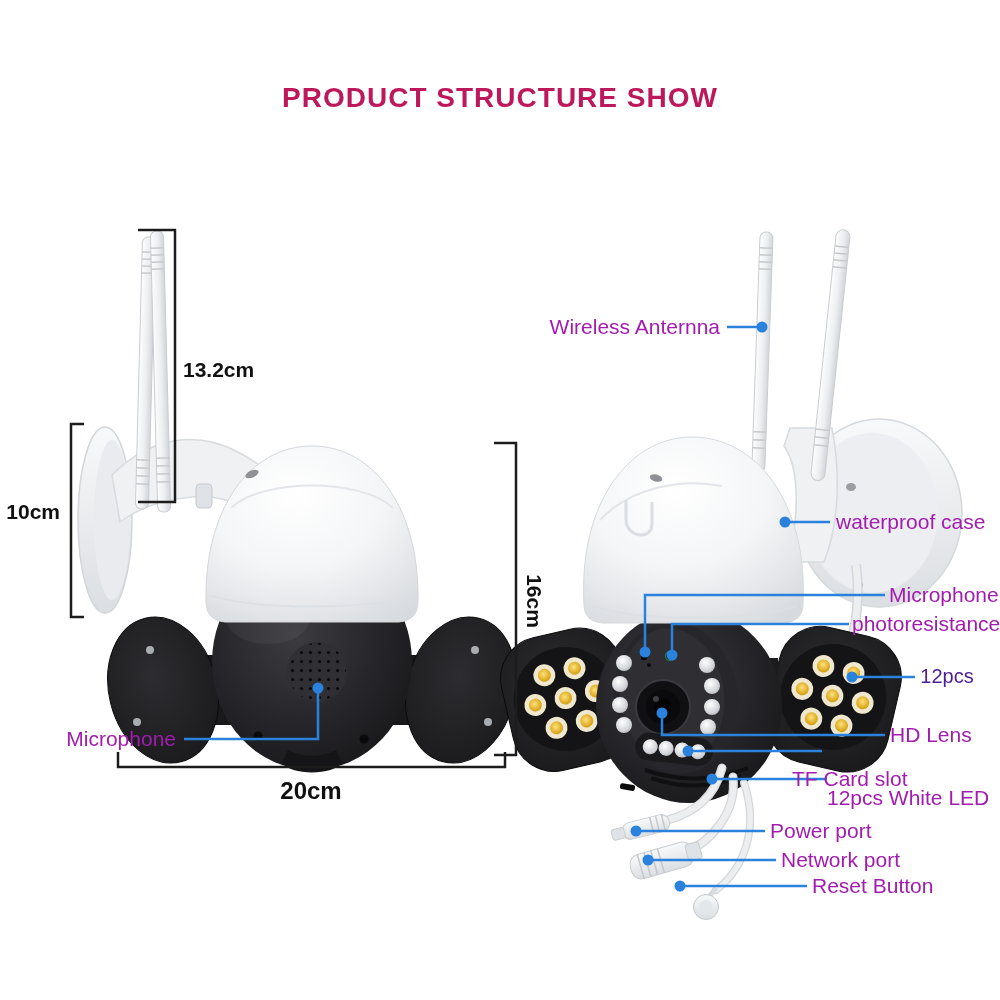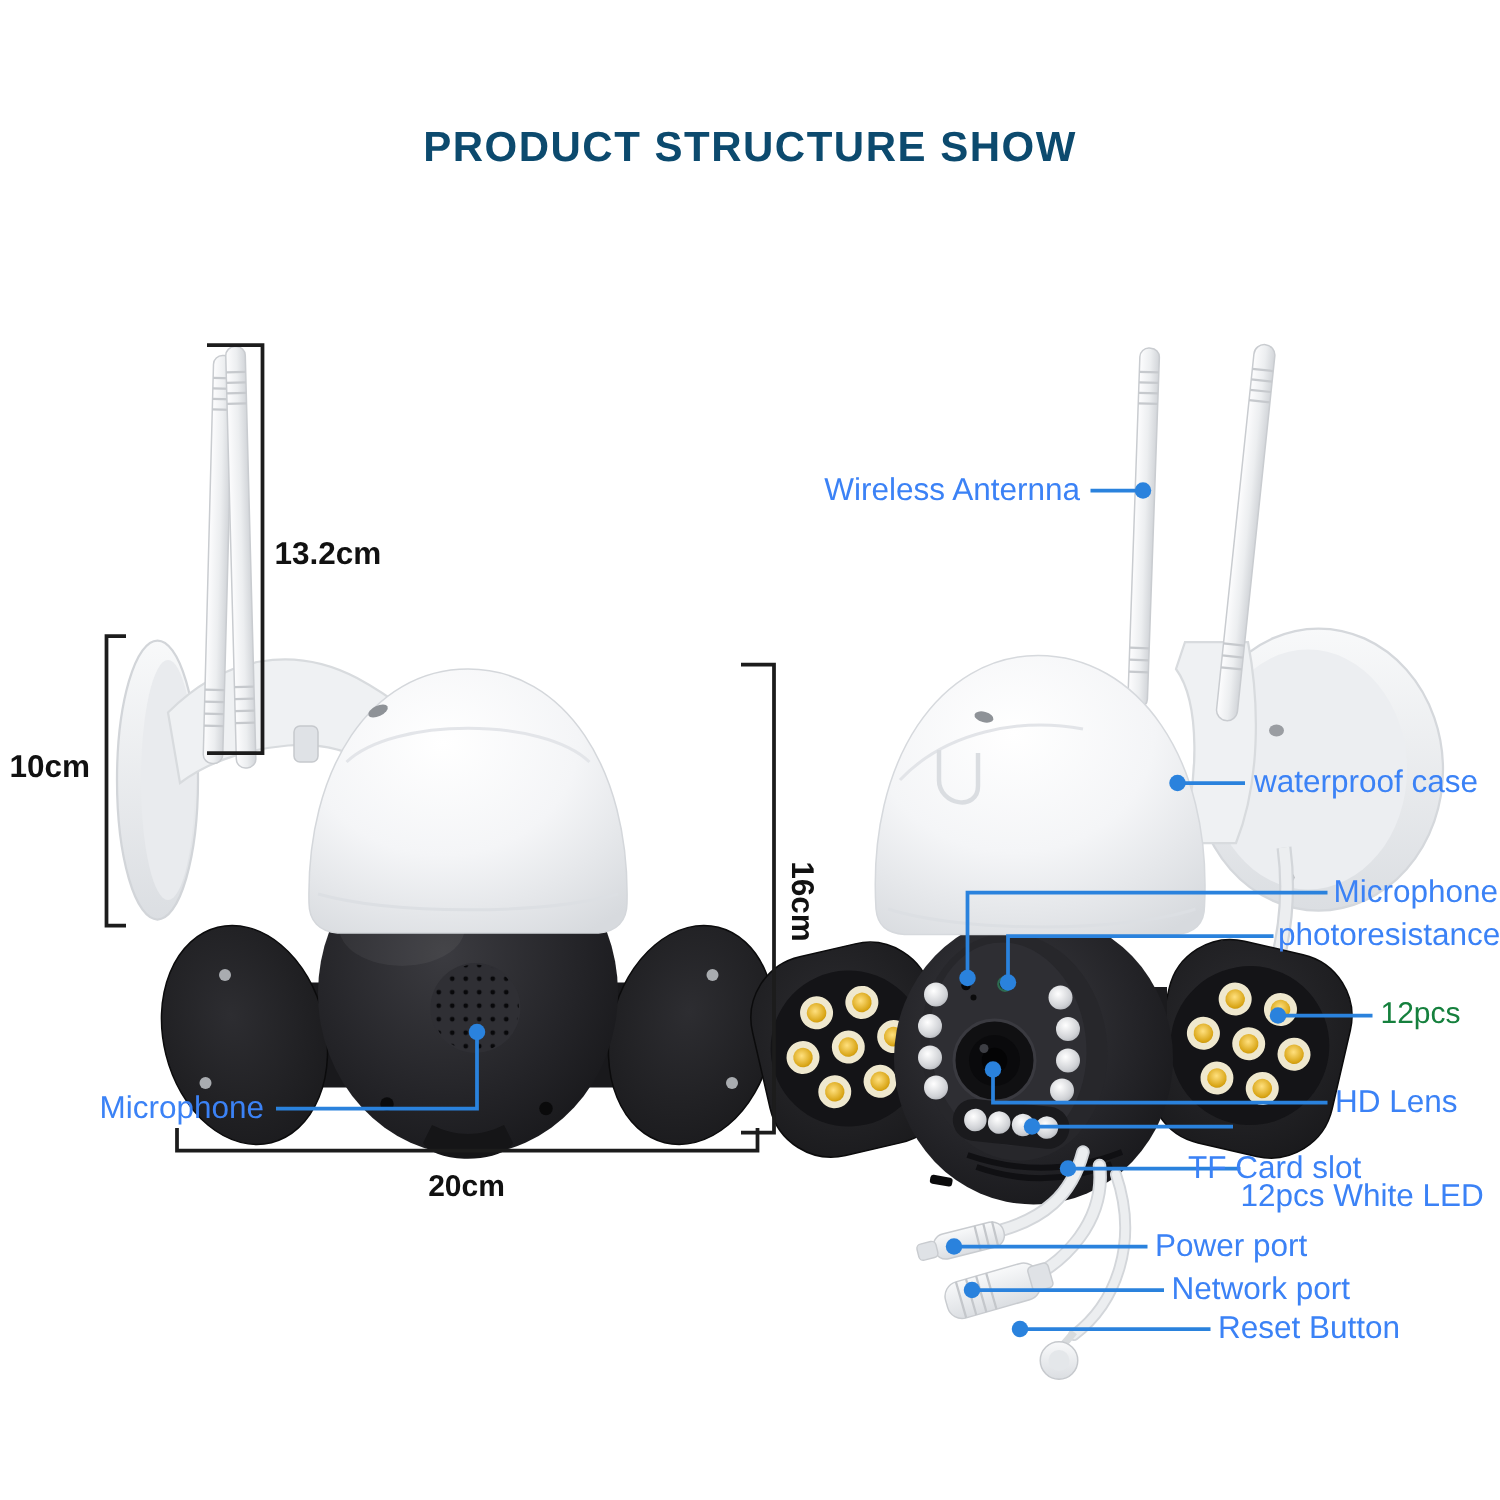--- a/index.html
+++ b/index.html
@@ -3,34 +3,34 @@
 <meta charset="utf-8">
 <style>
   html,body{margin:0;padding:0;background:#ffffff;}
   .stage{
     position:relative;width:1000px;height:1000px;background:#ffffff;
     font-family:"Liberation Sans",sans-serif;overflow:hidden;
   }
   .title{
     position:absolute;left:0;top:82px;width:1000px;margin:0;
     text-align:center;font-size:28px;font-weight:bold;letter-spacing:1px;
-    color:#0c4a6e;
+    color:#be185d;
   }
   svg.layer{position:absolute;left:0;top:0;width:1000px;height:1000px;}
   .lbl{
-    position:absolute;font-size:21px;color:#3b82f6;line-height:24px;white-space:nowrap;
+    position:absolute;font-size:21px;color:#a21caf;line-height:24px;white-space:nowrap;
   }
   .lbl.r{text-align:right;}
   .lbl2{
-    position:absolute;font-size:20px;color:#15803d;line-height:21px;text-align:center;
+    position:absolute;font-size:20px;color:#4c1d95;line-height:21px;text-align:center;
   }
   .dim{
     position:absolute;font-size:21px;font-weight:bold;color:#111111;line-height:24px;white-space:nowrap;text-align:right;
   }
-  .dim.big{font-size:20px;}
+  .dim.big{font-size:24px;}
   .dim.vert{transform:rotate(90deg);transform-origin:0 0;width:86px;text-align:center;}
 </style>
 </head>
 <body>
 
 <div class="stage">
 
   <h1 class="title">PRODUCT STRUCTURE SHOW</h1>
 
   <svg class="layer" viewBox="0 0 1000 1000" aria-hidden="true">

